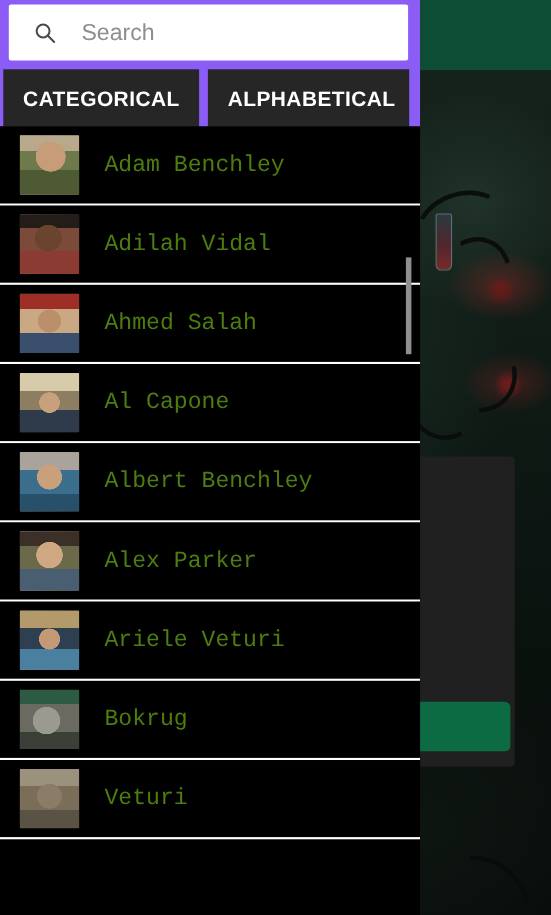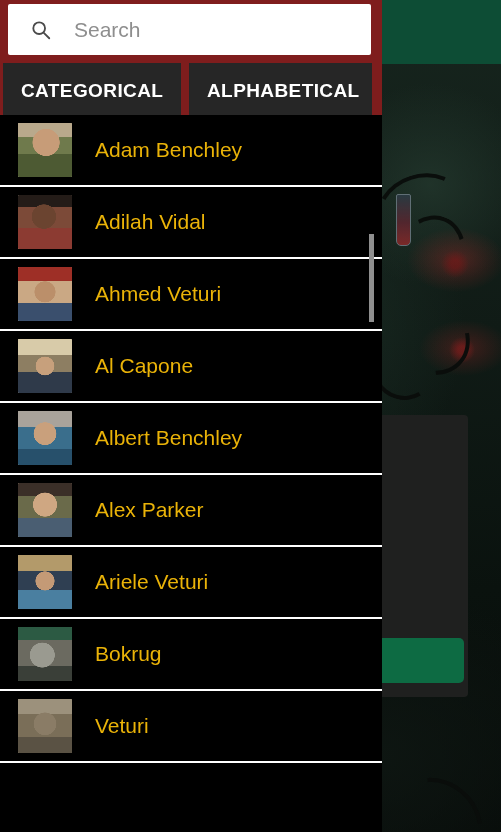--- a/index.html
+++ b/index.html
@@ -110,21 +110,21 @@
     left: 0; top: 0;
     width: 382px;
     height: 832px;
     overflow: hidden;
   }
   #search-header {
     position: absolute;
     left: 0; top: 0;
     width: 382px;
     height: 115px;
-    background: #7f1d1d;
+    background: #8b5cf6;
   }
   #search-field {
     position: absolute;
     left: 8px; top: 4px;
     width: 363px; height: 51px;
     background: #ffffff;
     border-radius: 2px;
     display: flex;
     align-items: center;
   }
@@ -197,23 +197,23 @@
     overflow: hidden;
     position: relative;
     background: #2a2622;
   }
   .portrait .p-face {
     position: absolute;
     inset: 0;
   }
   .item-name {
     margin-left: 23px;
-    color: #eab308;
+    color: #4d7c0f;
     font-size: 21px;
-    font-family: Liberation Sans, sans-serif;
+    font-family: Liberation Mono, monospace;
     white-space: nowrap;
   }
 
   
   .p0 .p-face { background:
       radial-gradient(circle at 52% 36%, #c79c78 0 30%, rgba(0,0,0,0) 31%),
       linear-gradient(180deg,#b9a98c 0 26%, #6f7a4c 26% 58%, #4d5a33 58% 100%),
       linear-gradient(90deg,#d9cfb2,#a79a7c); }
   .p1 .p-face { background:
       radial-gradient(circle at 48% 40%, #6b4430 0 28%, rgba(0,0,0,0) 29%),
@@ -325,21 +325,21 @@
       <div class="portrait p1">
           <div class="p-face"></div>
         </div>
       <span class="item-name">Adilah Vidal</span>
     </div>
 
     <div class="list-item">
       <div class="portrait p2">
           <div class="p-face"></div>
         </div>
-      <span class="item-name">Ahmed Veturi</span>
+      <span class="item-name">Ahmed Salah</span>
     </div>
 
     <div class="list-item">
       <div class="portrait p3">
           <div class="p-face"></div>
         </div>
       <span class="item-name">Al Capone</span>
     </div>
 
     <div class="list-item">

